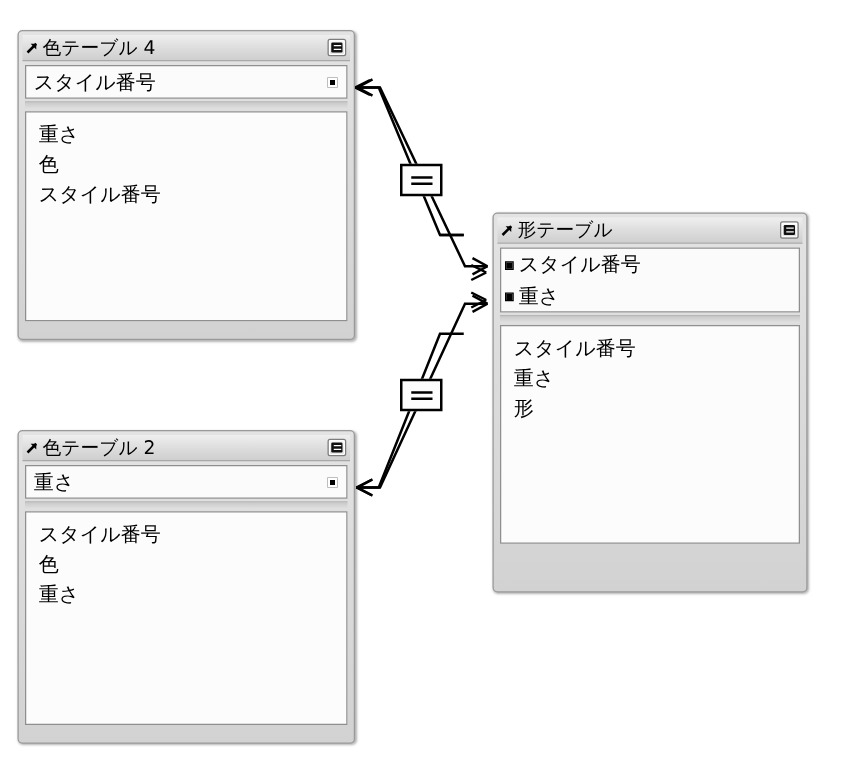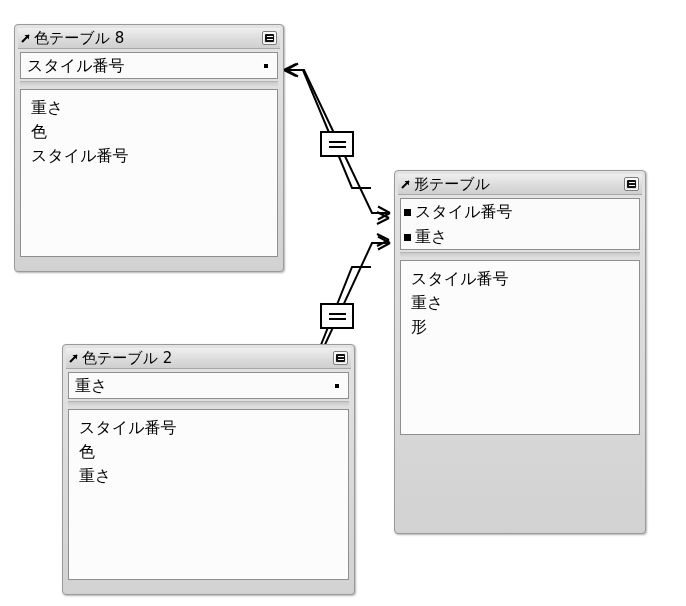--- a/index.html
+++ b/index.html
@@ -276,21 +276,21 @@
   <div class="tbl" style="left:14px; top:24px; width:270px; height:248px;">
     <div class="tbl-inner">
 
       <div class="titlebar">
         <span class="arrow-icon">
           <svg viewBox="0 0 11 11" width="11" height="11">
             <path d="M2 9 L9 2" stroke="#000" stroke-width="2" fill="none"></path>
             <path d="M9 2 L9 6.5 L4.5 2 Z" fill="#000"></path>
           </svg>
         </span>
-        <span class="title-text">色テーブル 8</span>
+        <span class="title-text">色テーブル 4</span>
         <span class="tb-btn">
           <span class="glyph"></span>
         </span>
       </div>
 
       <div class="keypane" style="height:27px;">
         <div class="keyrow">
           <span class="lbl">スタイル番号</span>
           <span class="bullet-r"></span>
         </div>
@@ -306,21 +306,21 @@
           <span class="lbl">色</span>
         </div>
         <div class="fieldrow">
           <span class="lbl">スタイル番号</span>
         </div>
       </div>
 
     </div>
   </div>
 
-  <div class="tbl" style="left:14px; top:344px; width:293px; height:251px;margin-left:48px;">
+  <div class="tbl" style="left:14px; top:344px; width:270px; height:251px;">
     <div class="tbl-inner">
 
       <div class="titlebar">
         <span class="arrow-icon">
           <svg viewBox="0 0 11 11" width="11" height="11">
             <path d="M2 9 L9 2" stroke="#000" stroke-width="2" fill="none"></path>
             <path d="M9 2 L9 6.5 L4.5 2 Z" fill="#000"></path>
           </svg>
         </span>
         <span class="title-text">色テーブル 2</span>
@@ -346,21 +346,21 @@
           <span class="lbl">色</span>
         </div>
         <div class="fieldrow">
           <span class="lbl">重さ</span>
         </div>
       </div>
 
     </div>
   </div>
 
-  <div class="tbl" style="left:394px; top:170px; width:252px; height:364px;">
+  <div class="tbl" style="left:394px; top:170px; width:252px; height:304px;">
     <div class="tbl-inner">
 
       <div class="titlebar">
         <span class="arrow-icon">
           <svg viewBox="0 0 11 11" width="11" height="11">
             <path d="M2 9 L9 2" stroke="#000" stroke-width="2" fill="none"></path>
             <path d="M9 2 L9 6.5 L4.5 2 Z" fill="#000"></path>
           </svg>
         </span>
         <span class="title-text">形テーブル</span>

